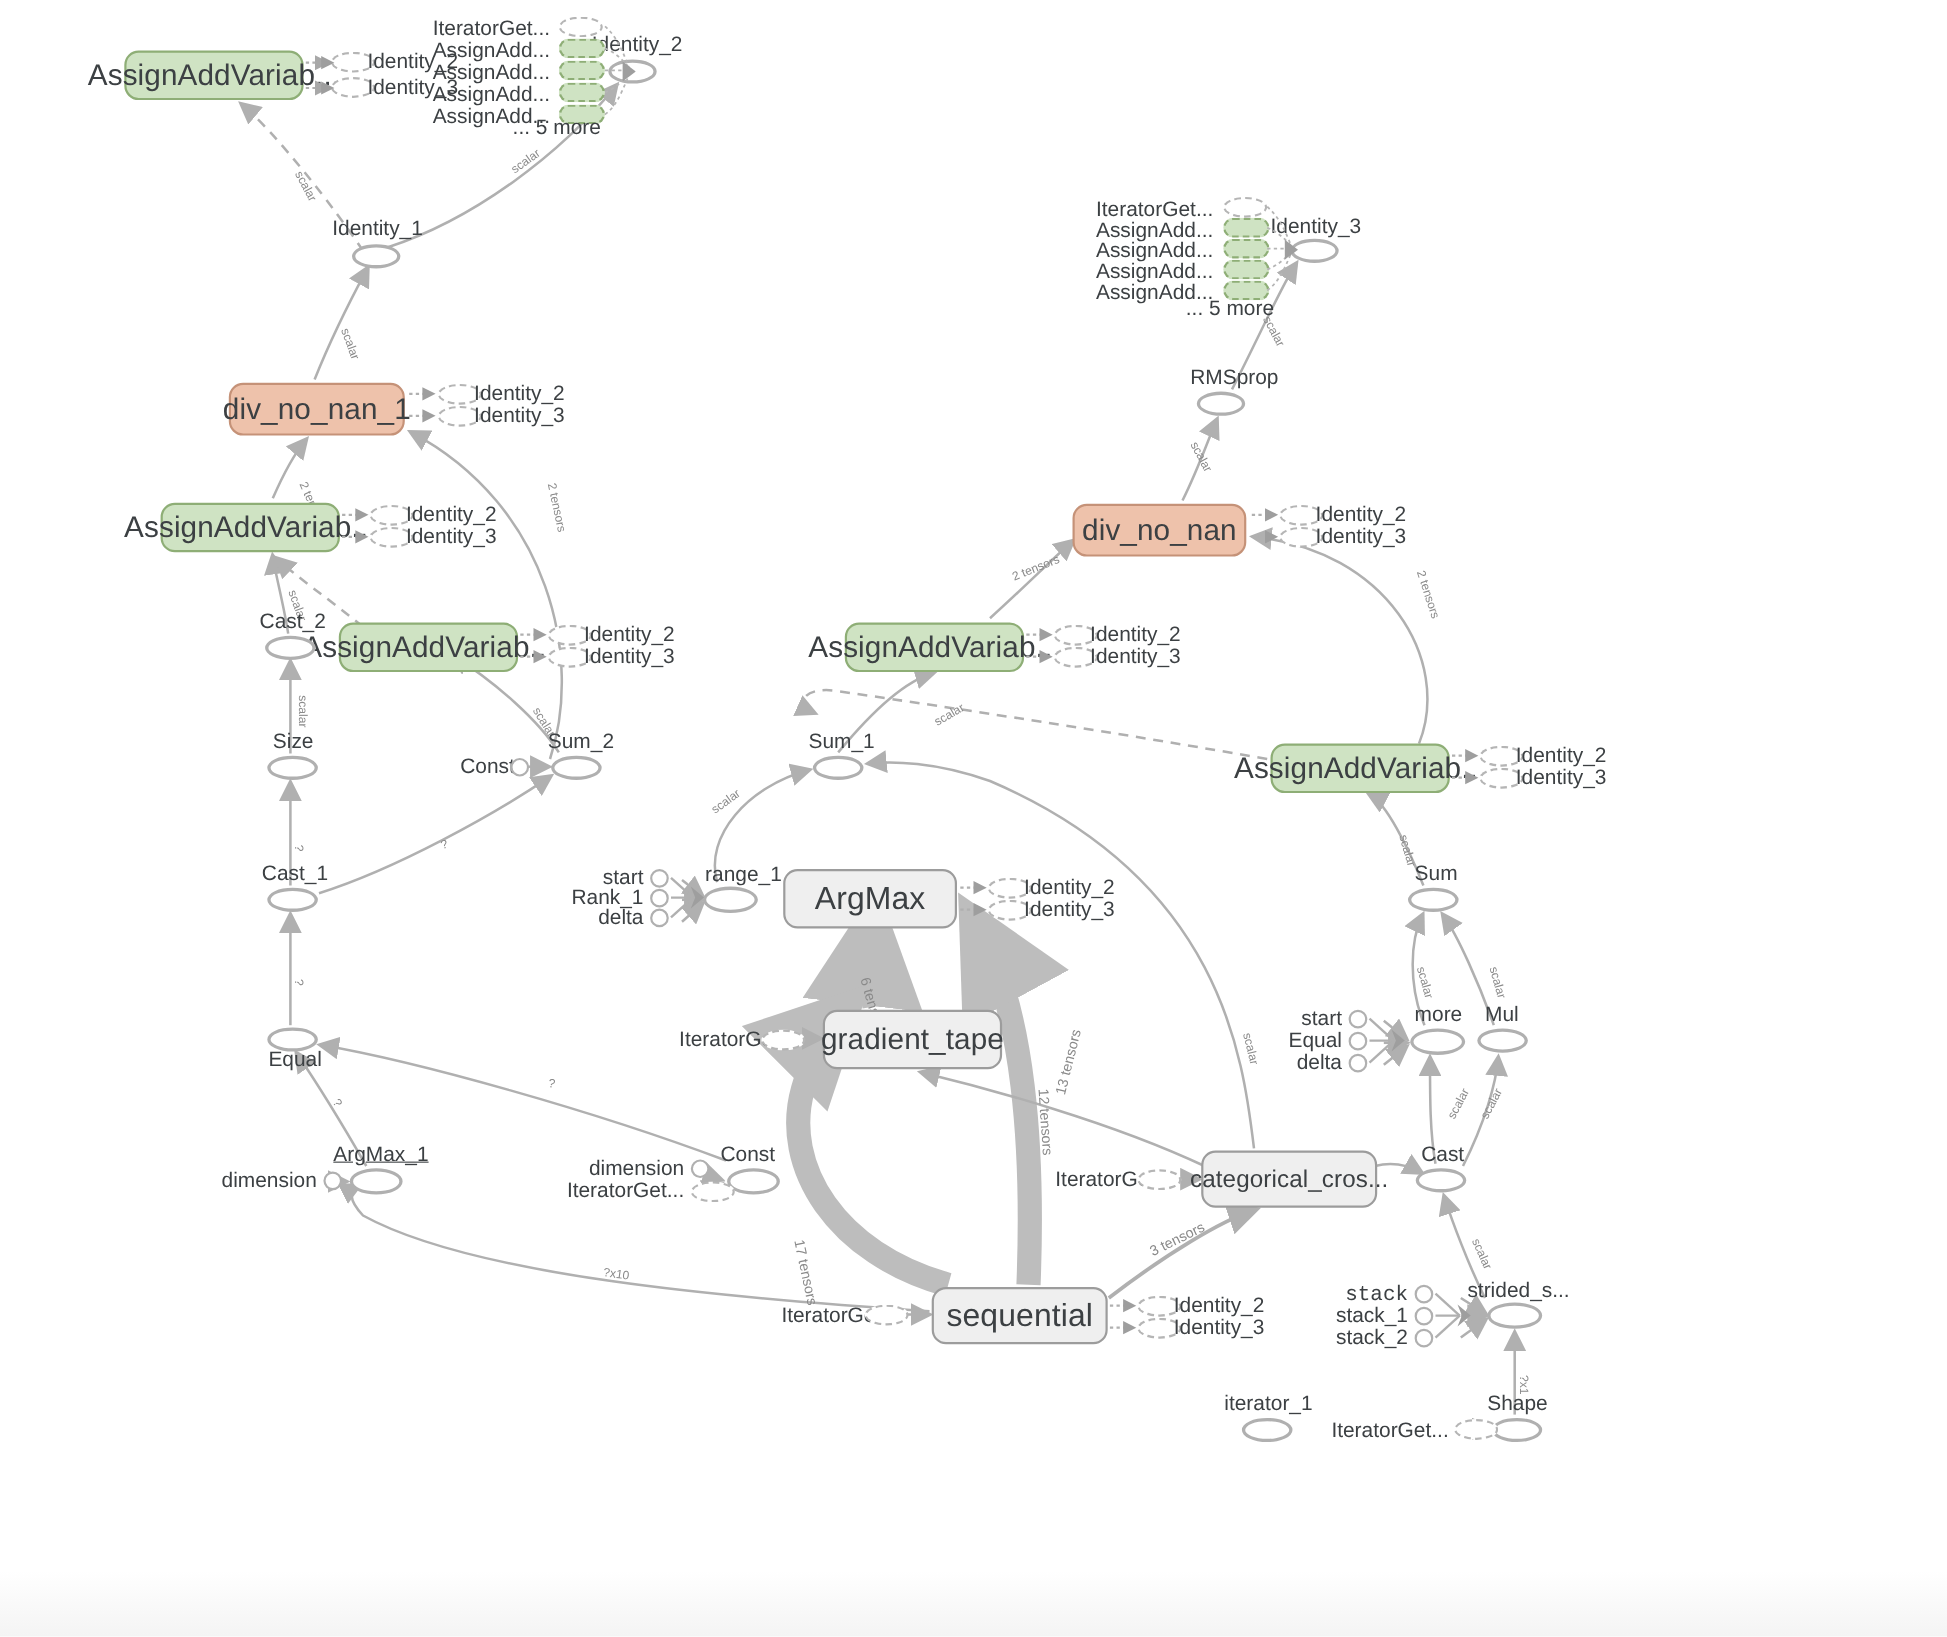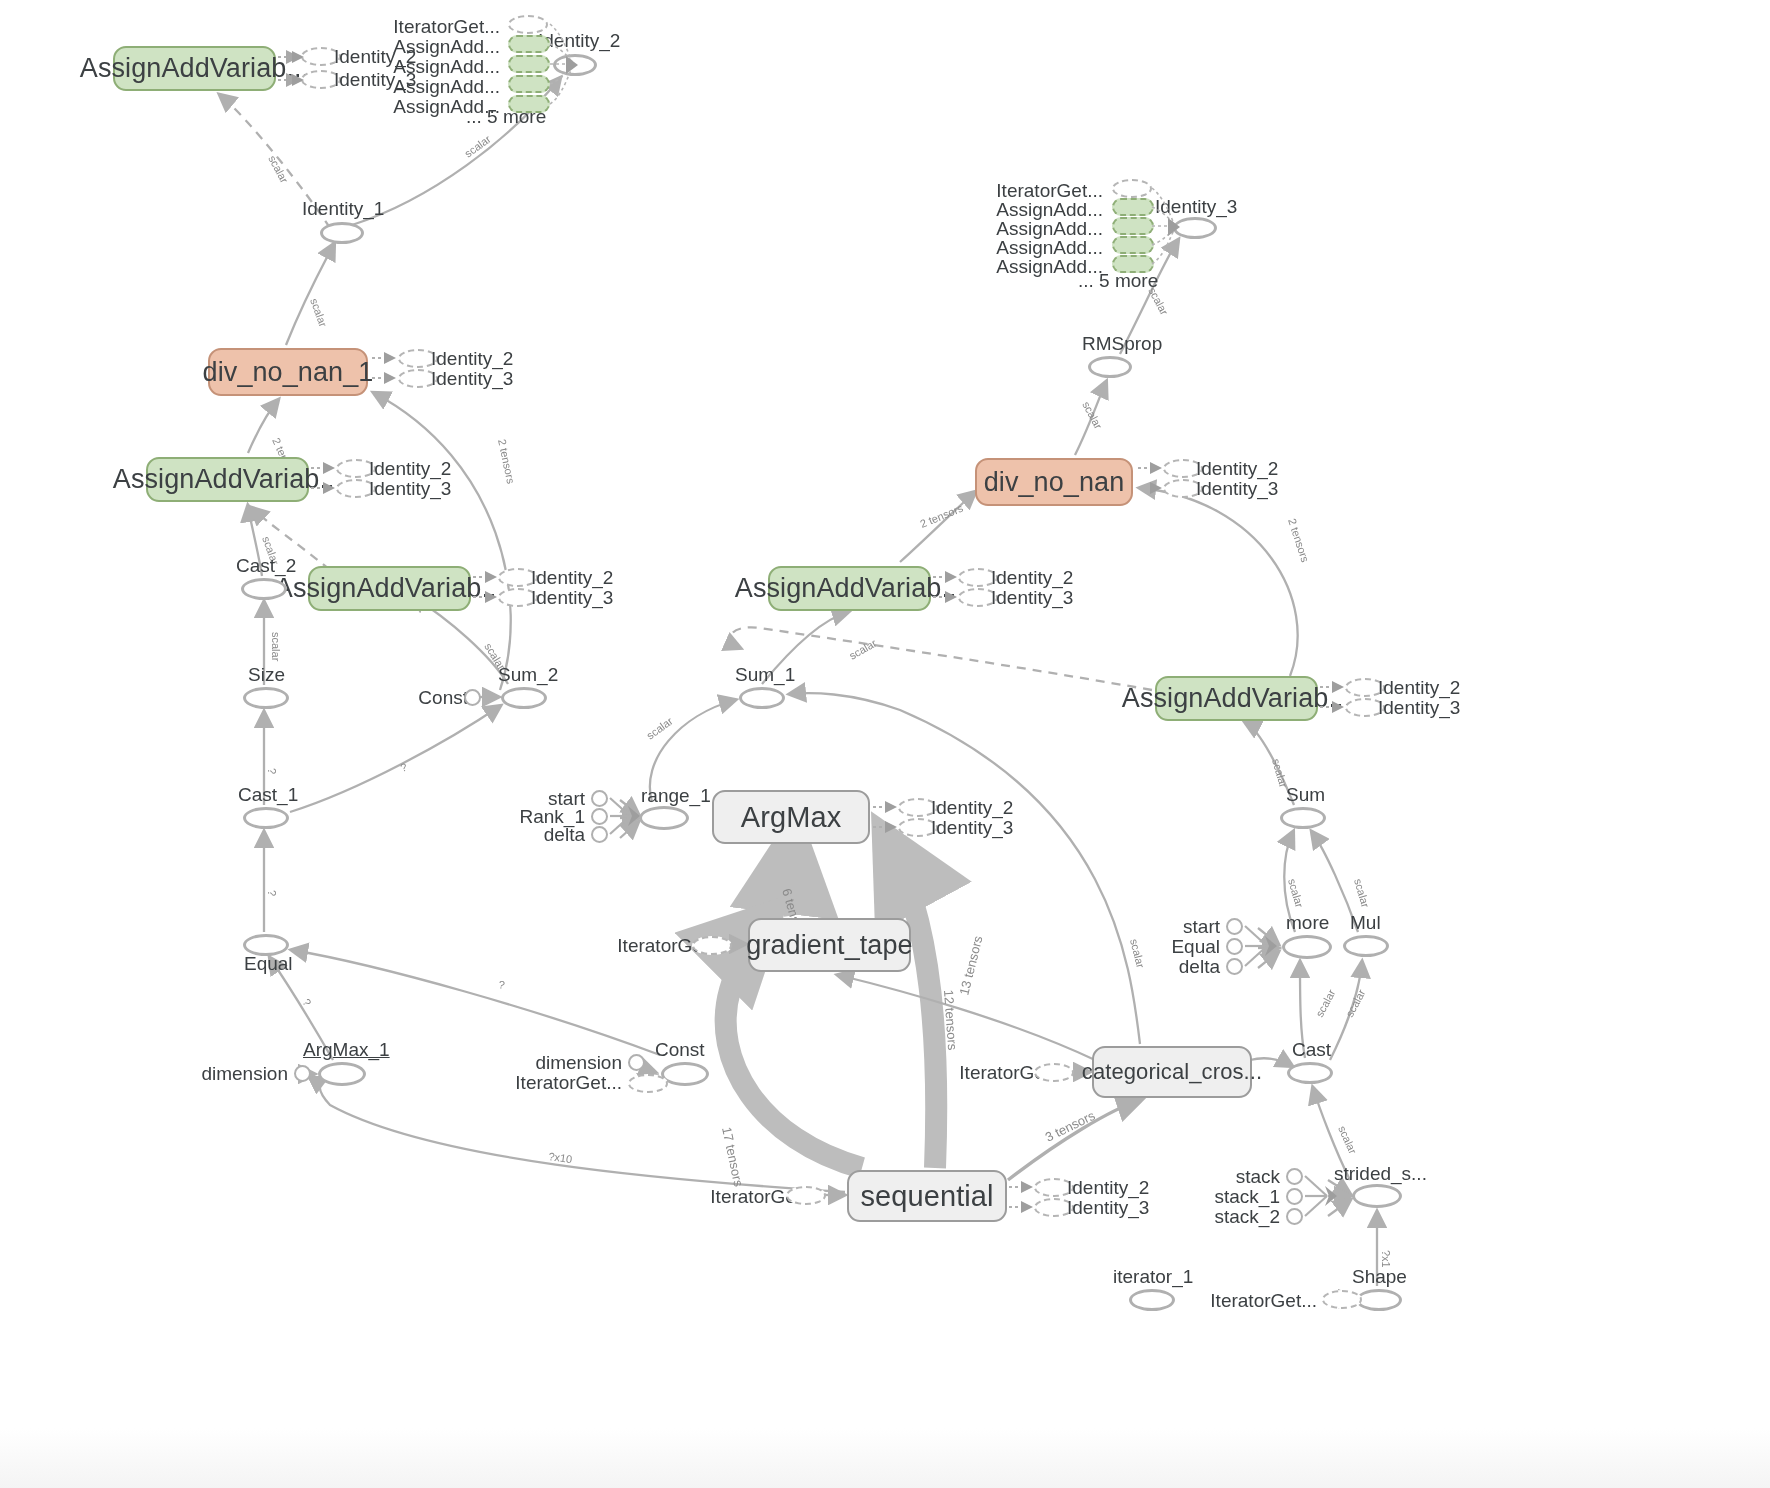--- a/index.html
+++ b/index.html
@@ -458,21 +458,21 @@
       <g fill="none" stroke="#b0b0b0" stroke-width="2.2">
           <path d="M4,10 L26,30"></path>
           <path d="M4,30 L26,30"></path>
           <path d="M4,50 L26,30"></path>
         </g>
       <path d="M24,20 L36,30 L24,40 L28,30 z" fill="#9e9e9e"></path>
     </svg>
   </div>
 
   <div>
-    <div class="elabel r" style="left:1205px;top:1166px;width:75px;">stack</div>
+    <div class="elabel r" style="left:1205px;top:1166px;width:75px;font-family:Liberation Mono, monospace;">stack</div>
     <div class="circ" style="left:1286px;top:1168px;width:17px;height:17px;"></div>
     <div class="elabel r" style="left:1197px;top:1186px;width:83px;">stack_1</div>
     <div class="circ" style="left:1286px;top:1188px;width:17px;height:17px;"></div>
     <div class="elabel r" style="left:1197px;top:1206px;width:83px;">stack_2</div>
     <div class="circ" style="left:1286px;top:1208px;width:17px;height:17px;"></div>
     <svg style="position:absolute;left:1301px;top:1166px;width:44px;height:60px;">
       <g fill="none" stroke="#b0b0b0" stroke-width="2.2">
           <path d="M4,10 L26,30"></path>
           <path d="M4,30 L26,30"></path>
           <path d="M4,50 L26,30"></path>

